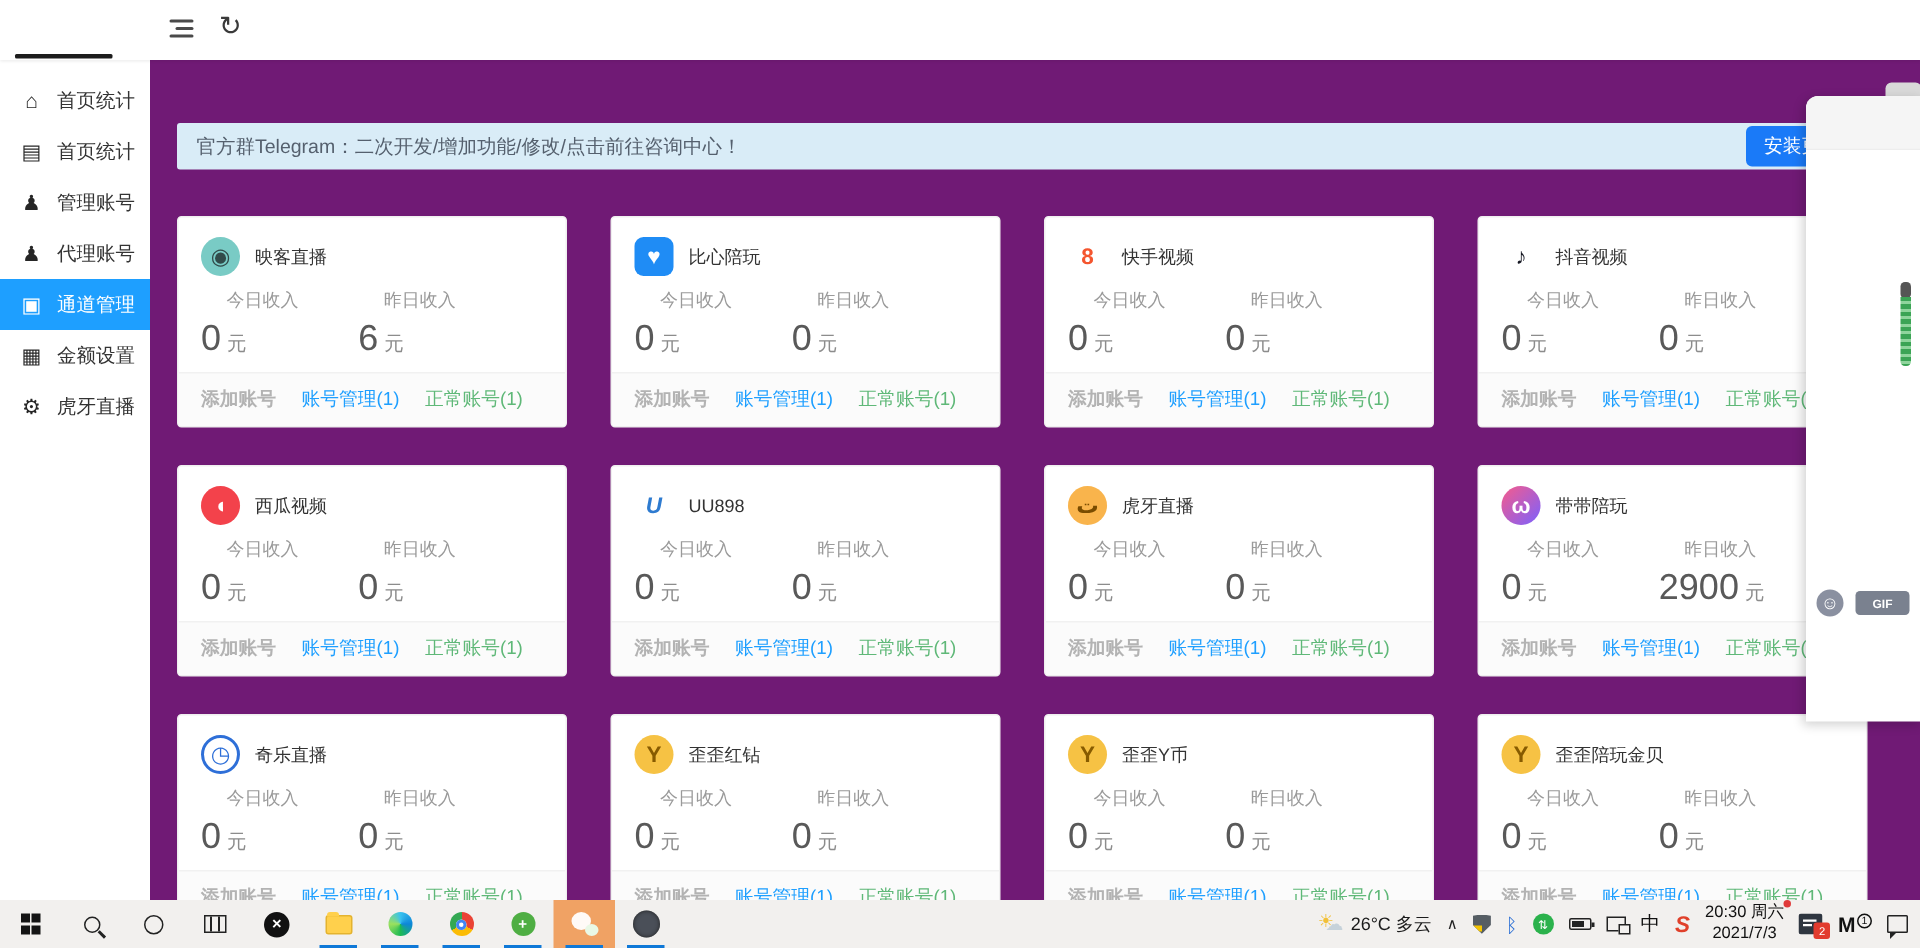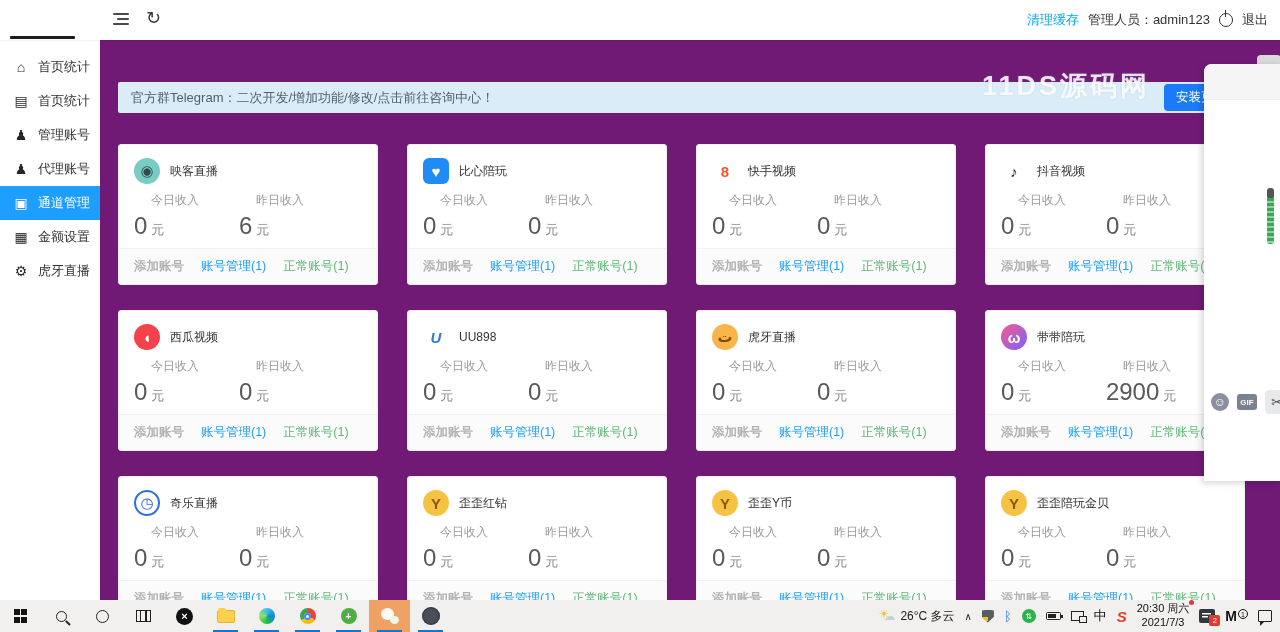--- a/index.html
+++ b/index.html
@@ -57,21 +57,21 @@
   .mini-tab { position:absolute; left:1257px; top:55px; width:24px; height:10px; background:#d9d9d9; border-radius:4px 4px 0 0; z-index:9; }
   .overlay-panel { position:absolute; left:1204px; top:64px; width:78px; height:417px; background:#fff; z-index:10;
                    border-top-left-radius:8px; box-shadow:-2px 2px 7px rgba(0,0,0,.18); }
   .overlay-strip { height:36px; background:#f5f5f5; border-top-left-radius:8px; border-bottom:1px solid #ededed; }
   .scroll-cap { position:absolute; left:63px; top:124px; width:7px; height:11px; background:#555; border-radius:3px; }
   .scroll-thumb { position:absolute; left:63px; top:134px; width:7px; height:46px; border-radius:0 0 3px 3px;
                   background:repeating-linear-gradient(180deg,#3ba455 0 3px,#8fd49c 3px 5px); cursor:pointer; }
   .overlay-icons { position:absolute; left:7px; top:326px; display:flex; align-items:center; gap:8px; }
   .emoji-icon { width:18px; height:18px; border-radius:50%; background:#8a90a0; color:#fff; font-size:12px;
                 display:flex; align-items:center; justify-content:center; cursor:pointer; }
-  .gif-icon { width:20px; height:16px; border-radius:3px; background:#7a818f; color:#fff; font-size:8px; font-weight:bold;
+  .gif-icon { width:36px; height:16px; border-radius:3px; background:#7a818f; color:#fff; font-size:8px; font-weight:bold;
               display:flex; align-items:center; justify-content:center; cursor:pointer; }
   .scissors-icon { width:24px; height:24px; border-radius:4px; background:#e8e9ea; color:#4a4a4a; font-size:14px;
                    display:flex; align-items:center; justify-content:center; cursor:pointer; }
 
   
   .taskbar { position:absolute; left:0; bottom:0; width:1280px; height:32px; background:#f2f0ee; z-index:20;
              display:flex; align-items:center; }
   .tb-left { display:flex; height:32px; }
   .tb-slot { width:41px; height:32px; display:flex; align-items:center; justify-content:center; position:relative; cursor:pointer; }
   .tb-slot.running::after { content:""; position:absolute; bottom:0; left:8px; right:8px; height:2.5px; background:#0f78d7; }
@@ -139,26 +139,20 @@
 
 <div class="topbar">
   <div class="logo-box"></div>
   <div class="logo-bar"></div>
   <div class="hamburger">
       <i></i>
       <i></i>
       <i></i>
     </div>
   <div class="refresh">↻</div>
-  <div class="top-right">
-    <span class="link-blue">清理缓存</span>
-    <span>管理人员：admin123</span>
-    <span class="power-icon"></span>
-    <span>退出</span>
-  </div>
 </div>
 
 <div class="sidebar">
     <div class="side-item">
     <span class="glyph">⌂</span>
     <span>首页统计</span>
   </div>
     <div class="side-item">
     <span class="glyph">▤</span>
     <span>首页统计</span>
@@ -183,21 +177,20 @@
     <span class="glyph">⚙</span>
     <span>虎牙直播</span>
   </div>
   </div>
 
 <div class="main">
   <div class="banner">
     <span>官方群Telegram：二次开发/增加功能/修改/点击前往咨询中心！</span>
   </div>
   <button class="install-btn">安装更新</button>
-  <div class="watermark">11DS源码网</div>
   <div class="cards-grid">
       <div class="card">
     <div class="card-head">
       <div class="channel-icon" style="background: rgb(121, 203, 197); color: rgb(49, 75, 74);">◉</div>
       <div class="channel-title">映客直播</div>
     </div>
     <div class="card-stats">
       <div class="stat-col">
         <div class="stat-label">今日收入</div>
         <div>

